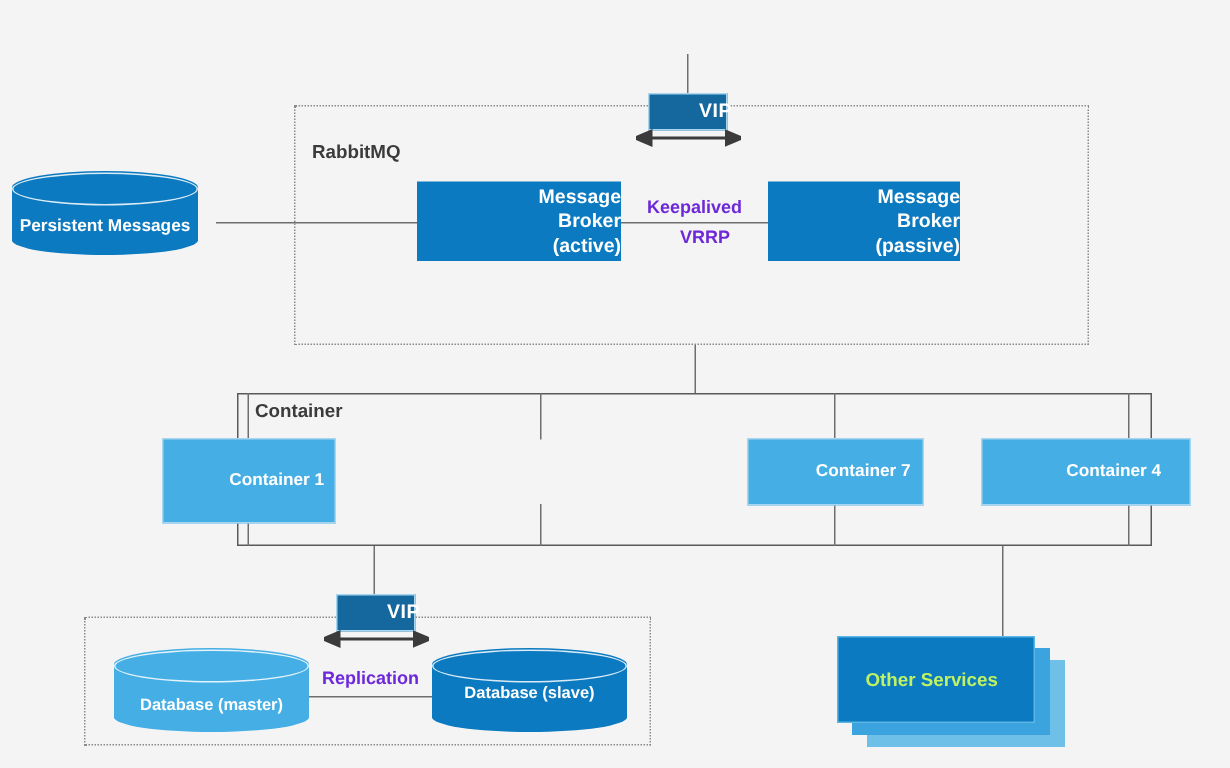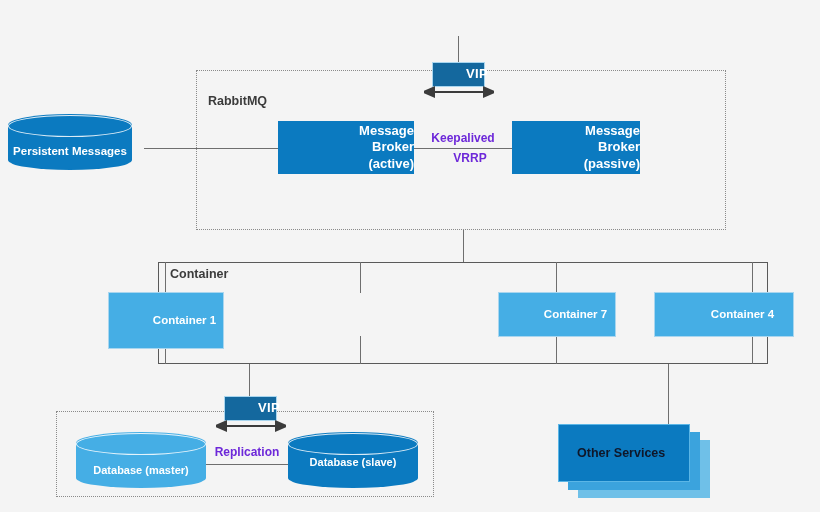--- a/index.html
+++ b/index.html
@@ -49,21 +49,21 @@
   }
 
   
   .stack-card{position:absolute;box-sizing:border-box;}
   .stack-back2{background:#6fc0e8;}
   .stack-back1{background:#3ba3dd;}
   .stack-front{
     background:#0b7ac0;
     border:1px solid #5bb6e6;
     display:flex;align-items:center;
-    color:#0f172a;font-weight:bold;font-size:12.5px;
+    color:#bef264;font-weight:bold;font-size:12.5px;
     padding-left:18px;
   }
 
   
   .cyl{position:absolute;}
   .cyl .body{
     position:absolute;left:0;right:0;
     border-radius:0 0 50% 50%/0 0 22% 22%;
   }
   .cyl .top{

